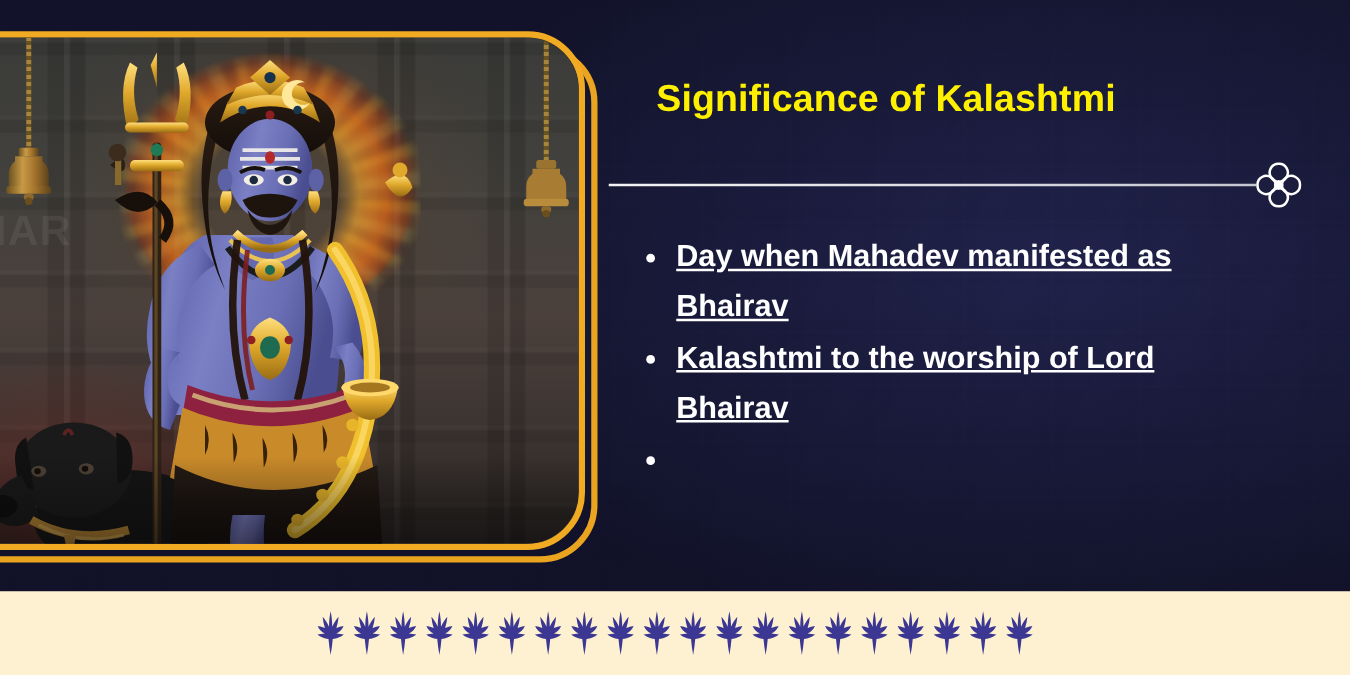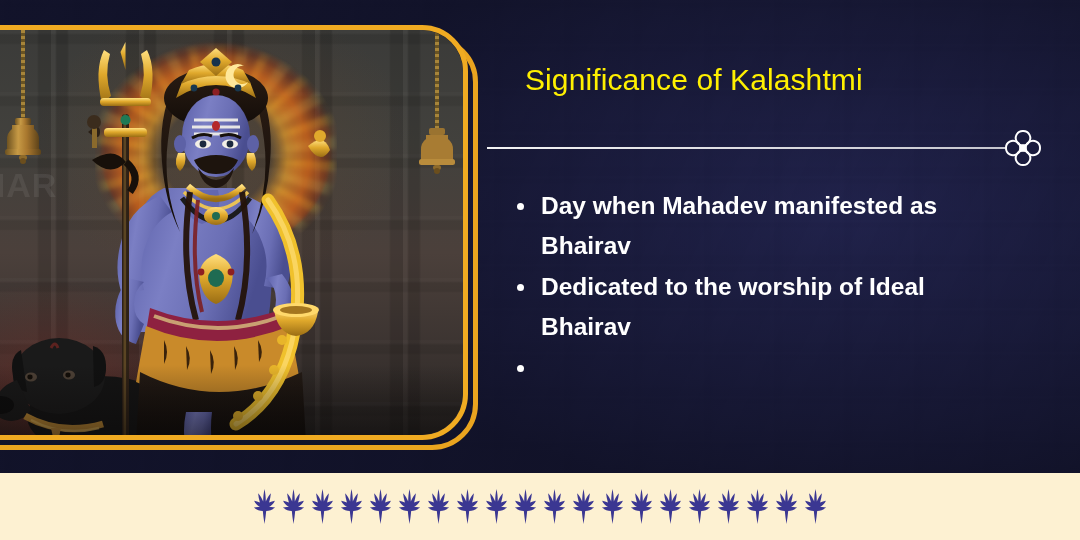--- a/index.html
+++ b/index.html
@@ -255,21 +255,21 @@
     width: 46px;
     height: 46px;
   }
 
   .title {
     position: absolute;
     left: 525px;
     top: 63px;
     color: #fff000;
     font-size: 30px;
-    font-weight: normal;
+    font-weight: bold;
     letter-spacing: 0.1px;
     white-space: nowrap;
   }
 
   .bullets {
     position: absolute;
     left: 508px;
     top: 186px;
     width: 510px;
     margin: 0;
@@ -277,20 +277,21 @@
     list-style: none;
   }
   .bullets li {
     position: relative;
     padding-left: 33px;
     color: #ffffff;
     font-size: 24.5px;
     font-weight: bold;
     line-height: 40px;
     margin-bottom: 1px;
+    text-decoration: underline;
   }
   .bullets li .dot {
     position: absolute;
     left: 9px;
     top: 17px;
     width: 7px;
     height: 7px;
     border-radius: 50%;
     background: #ffffff;
   }
@@ -547,21 +548,21 @@
     </svg>
   </div>
 
   <ul class="bullets">
     <li>
       <span class="dot"></span>
       <span>Day when Mahadev manifested as Bhairav</span>
     </li>
     <li>
       <span class="dot"></span>
-      <span>Dedicated to the worship of Ideal Bhairav</span>
+      <span>Kalashtmi to the worship of Lord Bhairav</span>
     </li>
     <li>
       <span class="dot"></span>
     </li>
   </ul>
 
   <div class="bottom-strip">
     <div class="trident-row" id="trident-row">
         <svg viewBox="0 0 23 35" class="trident">
           <path fill="#3b3792" d="M11.5 0 C10.6 4.2 10.2 8.4 10.2 12.4 C8.9 9.4 7.2 6.6 5.1 4.3 C5.4 7.4 6.0 10.5 6.9 13.4 C5.0 12.6 3.1 12.0 1.1 11.7 C2.3 14.4 4.3 16.5 6.9 17.8 L0.9 18.6 C3.4 20.7 6.5 21.9 9.8 22.1 C10.2 26.2 10.7 30.5 11.5 35 C12.3 30.5 12.8 26.2 13.2 22.1 C16.5 21.9 19.6 20.7 22.1 18.6 L16.1 17.8 C18.7 16.5 20.7 14.4 21.9 11.7 C19.9 12.0 18.0 12.6 16.1 13.4 C17.0 10.5 17.6 7.4 17.9 4.3 C15.8 6.6 14.1 9.4 12.8 12.4 C12.8 8.4 12.4 4.2 11.5 0 Z"></path>

